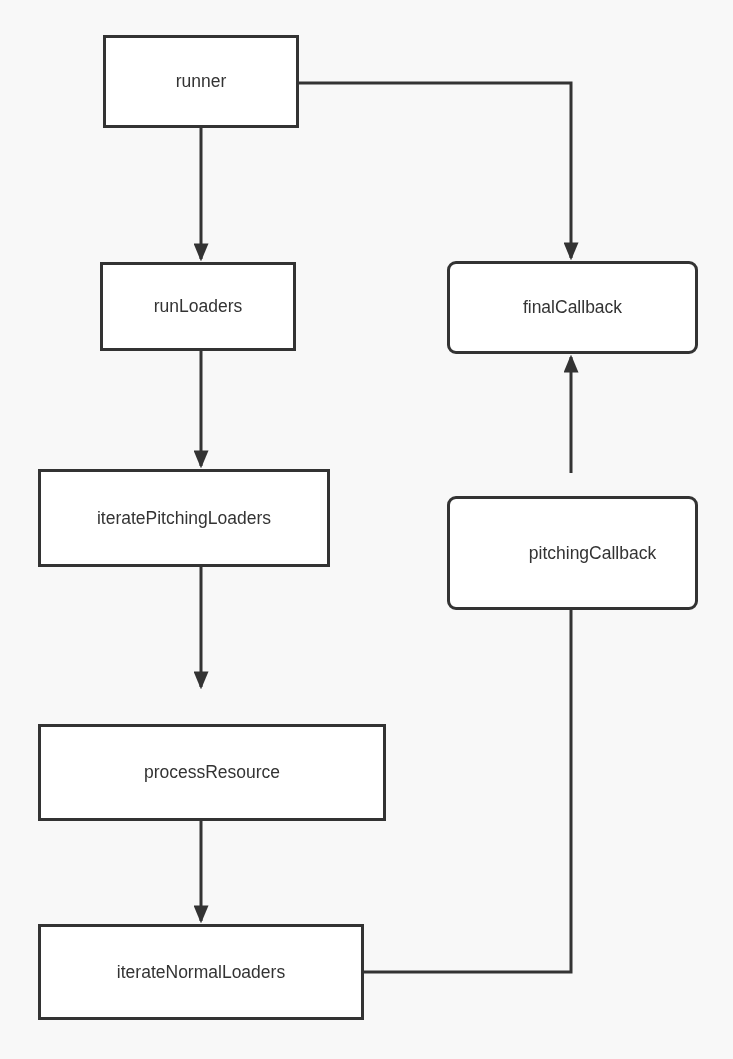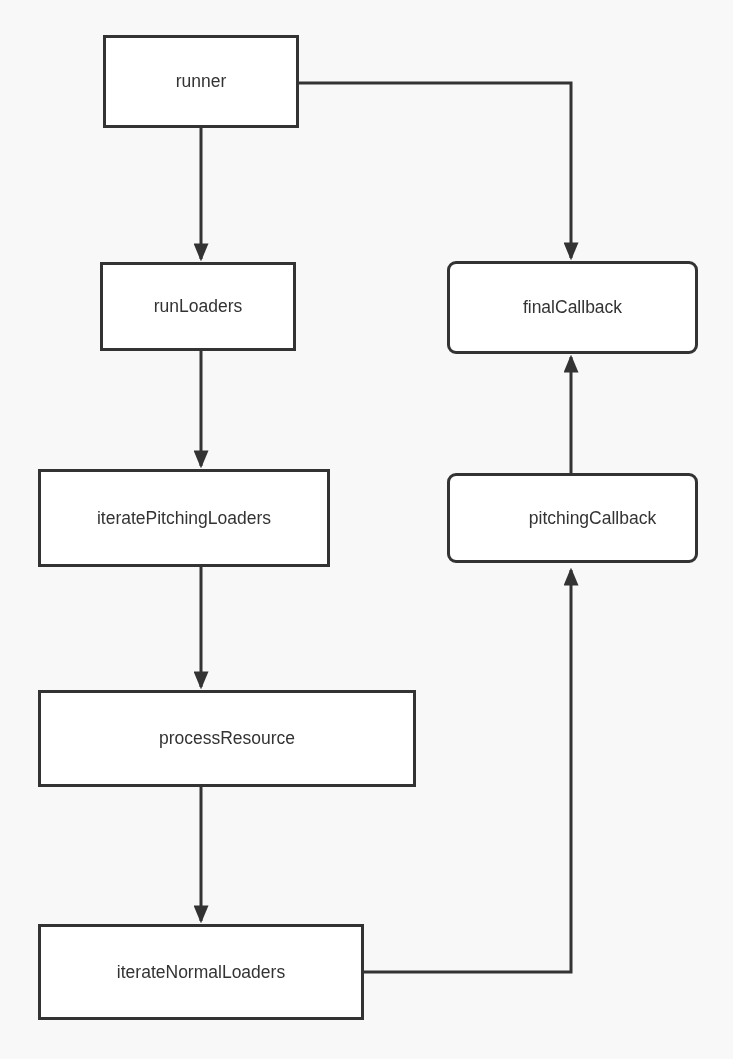--- a/index.html
+++ b/index.html
@@ -47,24 +47,24 @@
     text-align: center;
     white-space: nowrap;
   }
   .node.rounded {
     border-radius: 9px;
   }
   
   #node-runner                 { left: 103px; top:  35px; width: 196px; height: 93px; }
   #node-runLoaders             { left: 100px; top: 262px; width: 196px; height: 89px; }
   #node-iteratePitchingLoaders { left:  38px; top: 469px; width: 292px; height: 98px; }
-  #node-processResource        { left:  38px; top: 690px; width: 378px; height: 97px; text-align: center; }
+  #node-processResource        { left:  38px; top: 724px; width: 348px; height: 97px; text-align: center; }
   #node-iterateNormalLoaders   { left:  38px; top: 924px; width: 326px; height: 96px; text-align: center; }
   #node-finalCallback          { left: 447px; top: 261px; width: 251px; height: 93px; }
-  #node-pitchingCallback       { left: 447px; top: 473px; width: 251px; height: 90px; padding-left: 40px; }
+  #node-pitchingCallback       { left: 447px; top: 496px; width: 251px; height: 114px; padding-left: 40px; }
 </style>
 </head>
 <body>
 
 <div class="diagram">
 
   <svg class="edges-layer" width="733" height="1059" viewBox="0 0 733 1059" xmlns="http://www.w3.org/2000/svg">
     <defs>
       <marker id="arrowhead" viewBox="0 0 6 5" refX="5.2" refY="2.5" markerWidth="6" markerHeight="5" orient="auto-start-reverse">
         <path class="arrowhead-fill" d="M0 0 L6 2.5 L0 5 Z"></path>

